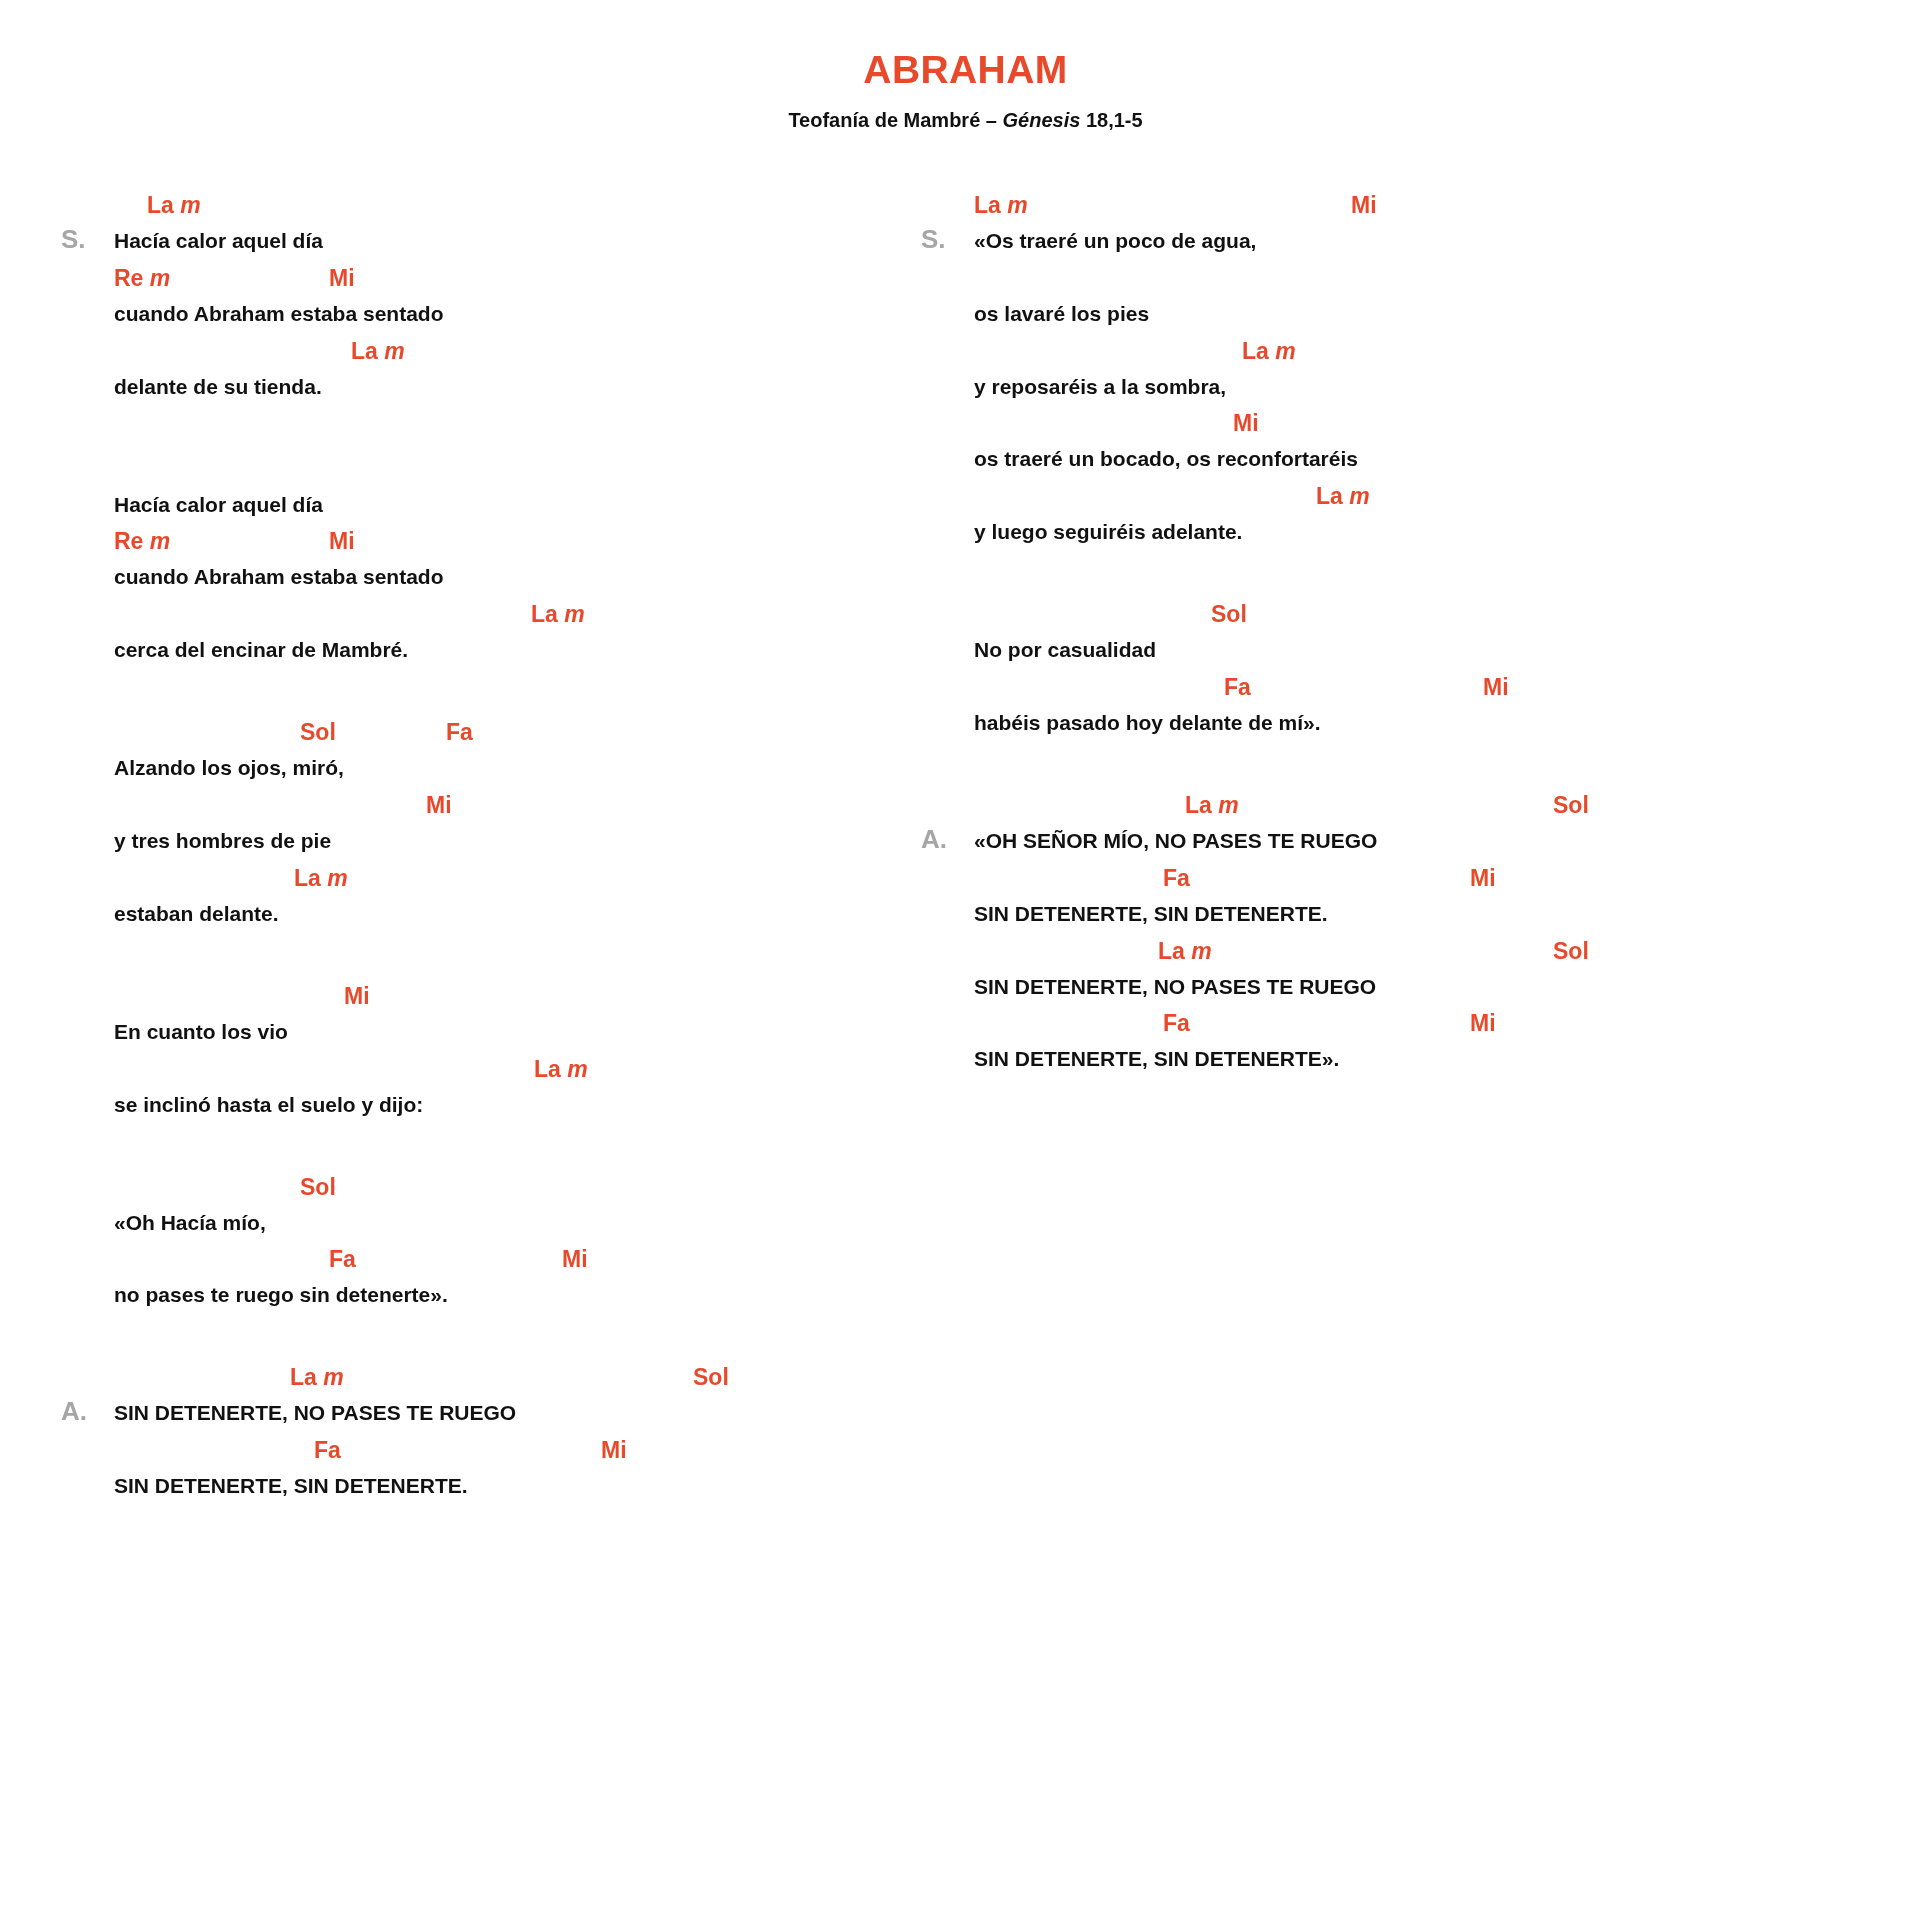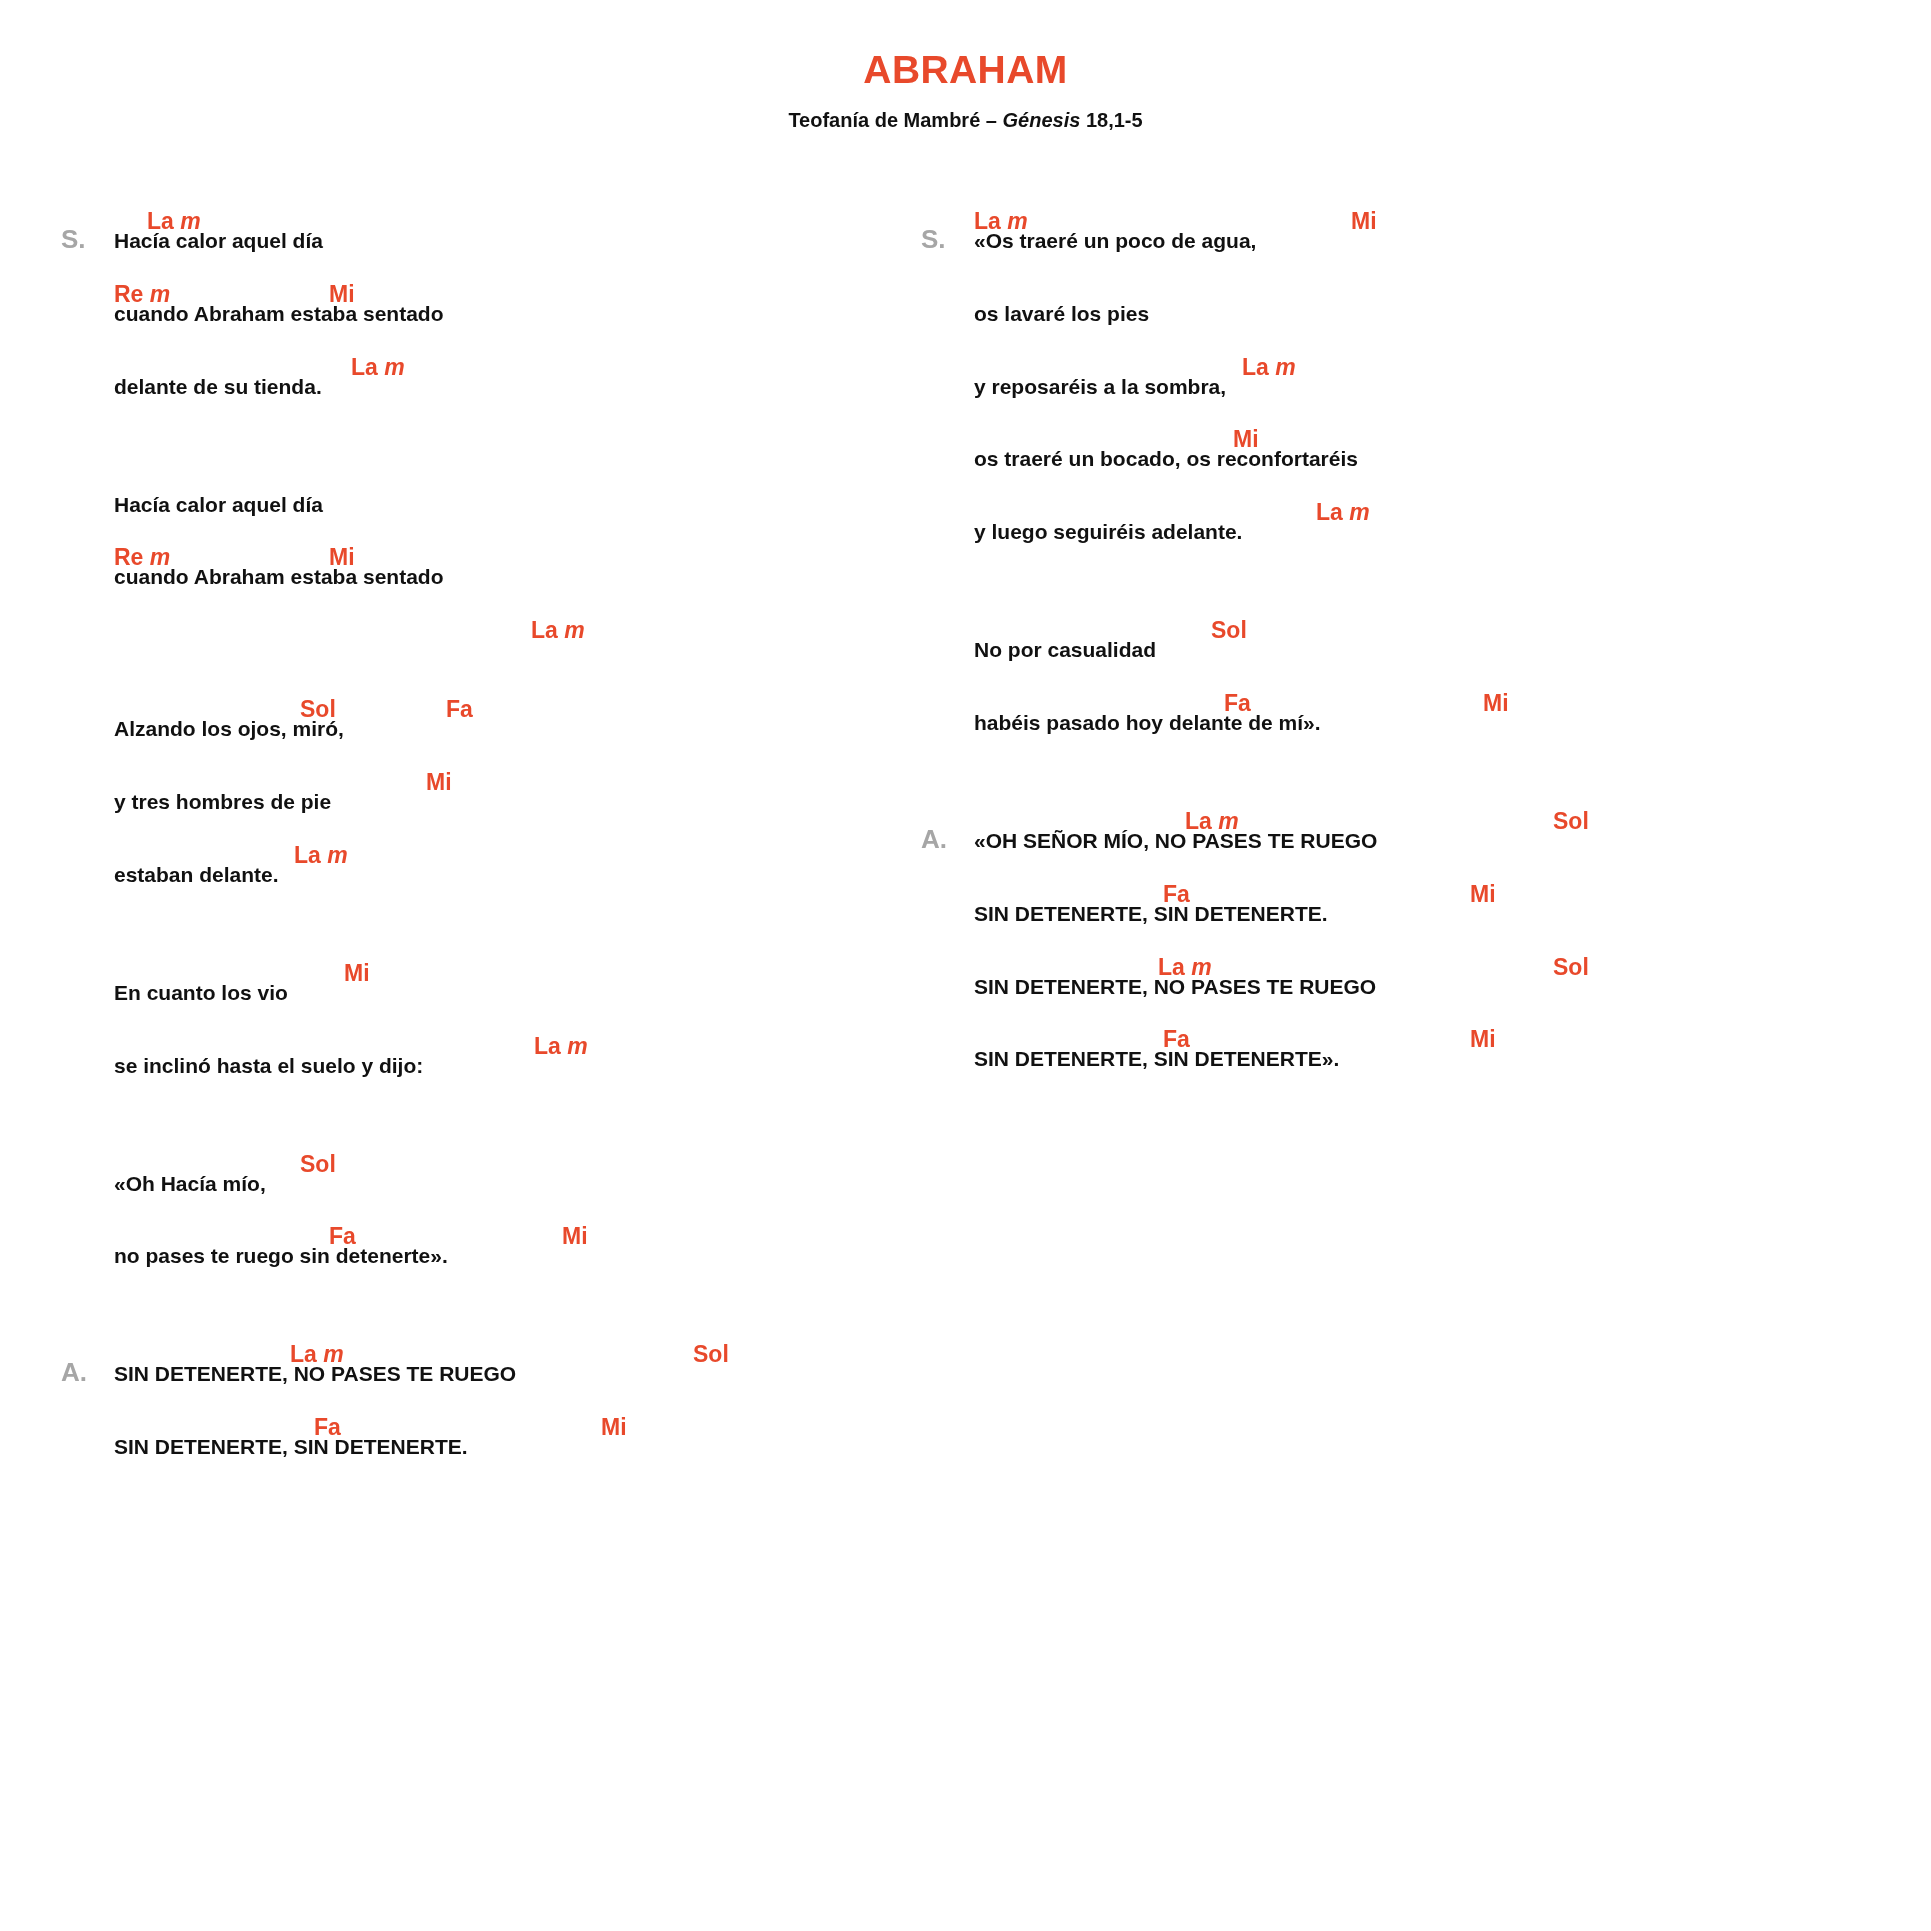--- a/index.html
+++ b/index.html
@@ -87,21 +87,21 @@
     height: 32px;
     position: relative;
     font-size: 23px;
     font-weight: bold;
     color: #e8492b;
     white-space: pre;
     line-height: 32px;
   }
   .chordrow .chord {
     position: absolute;
-    top: 16px;
+    top: 0;
     white-space: pre;
   }
   .chord .m {
     font-style: italic;
   }
   .lyric {
     font-size: 21px;
     font-weight: bold;
     color: #111111;
     line-height: 39px;
@@ -139,20 +139,21 @@
           <div class="line">
             <div class="chordrow"></div>
             <div class="lyric">Hacía calor aquel día</div>
           </div>
           <div class="line">
             <div class="chordrow"><span class="chord" style="left: 0px;">Re <span class="m">m</span></span><span class="chord" style="left: 215px;">Mi</span></div>
             <div class="lyric">cuando Abraham estaba sentado</div>
           </div>
           <div class="line">
             <div class="chordrow"><span class="chord" style="left: 417px;">La <span class="m">m</span></span></div>
+            <div class="lyric">cerca del encinar de Mambré.</div>
           </div>
         </div>
         <div class="stanza">
           <div class="line">
             <div class="chordrow"><span class="chord" style="left: 186px;">Sol</span><span class="chord" style="left: 332px;">Fa</span></div>
             <div class="lyric">Alzando los ojos, miró,</div>
           </div>
           <div class="line">
             <div class="chordrow"><span class="chord" style="left: 312px;">Mi</span></div>
             <div class="lyric">y tres hombres de pie</div>

